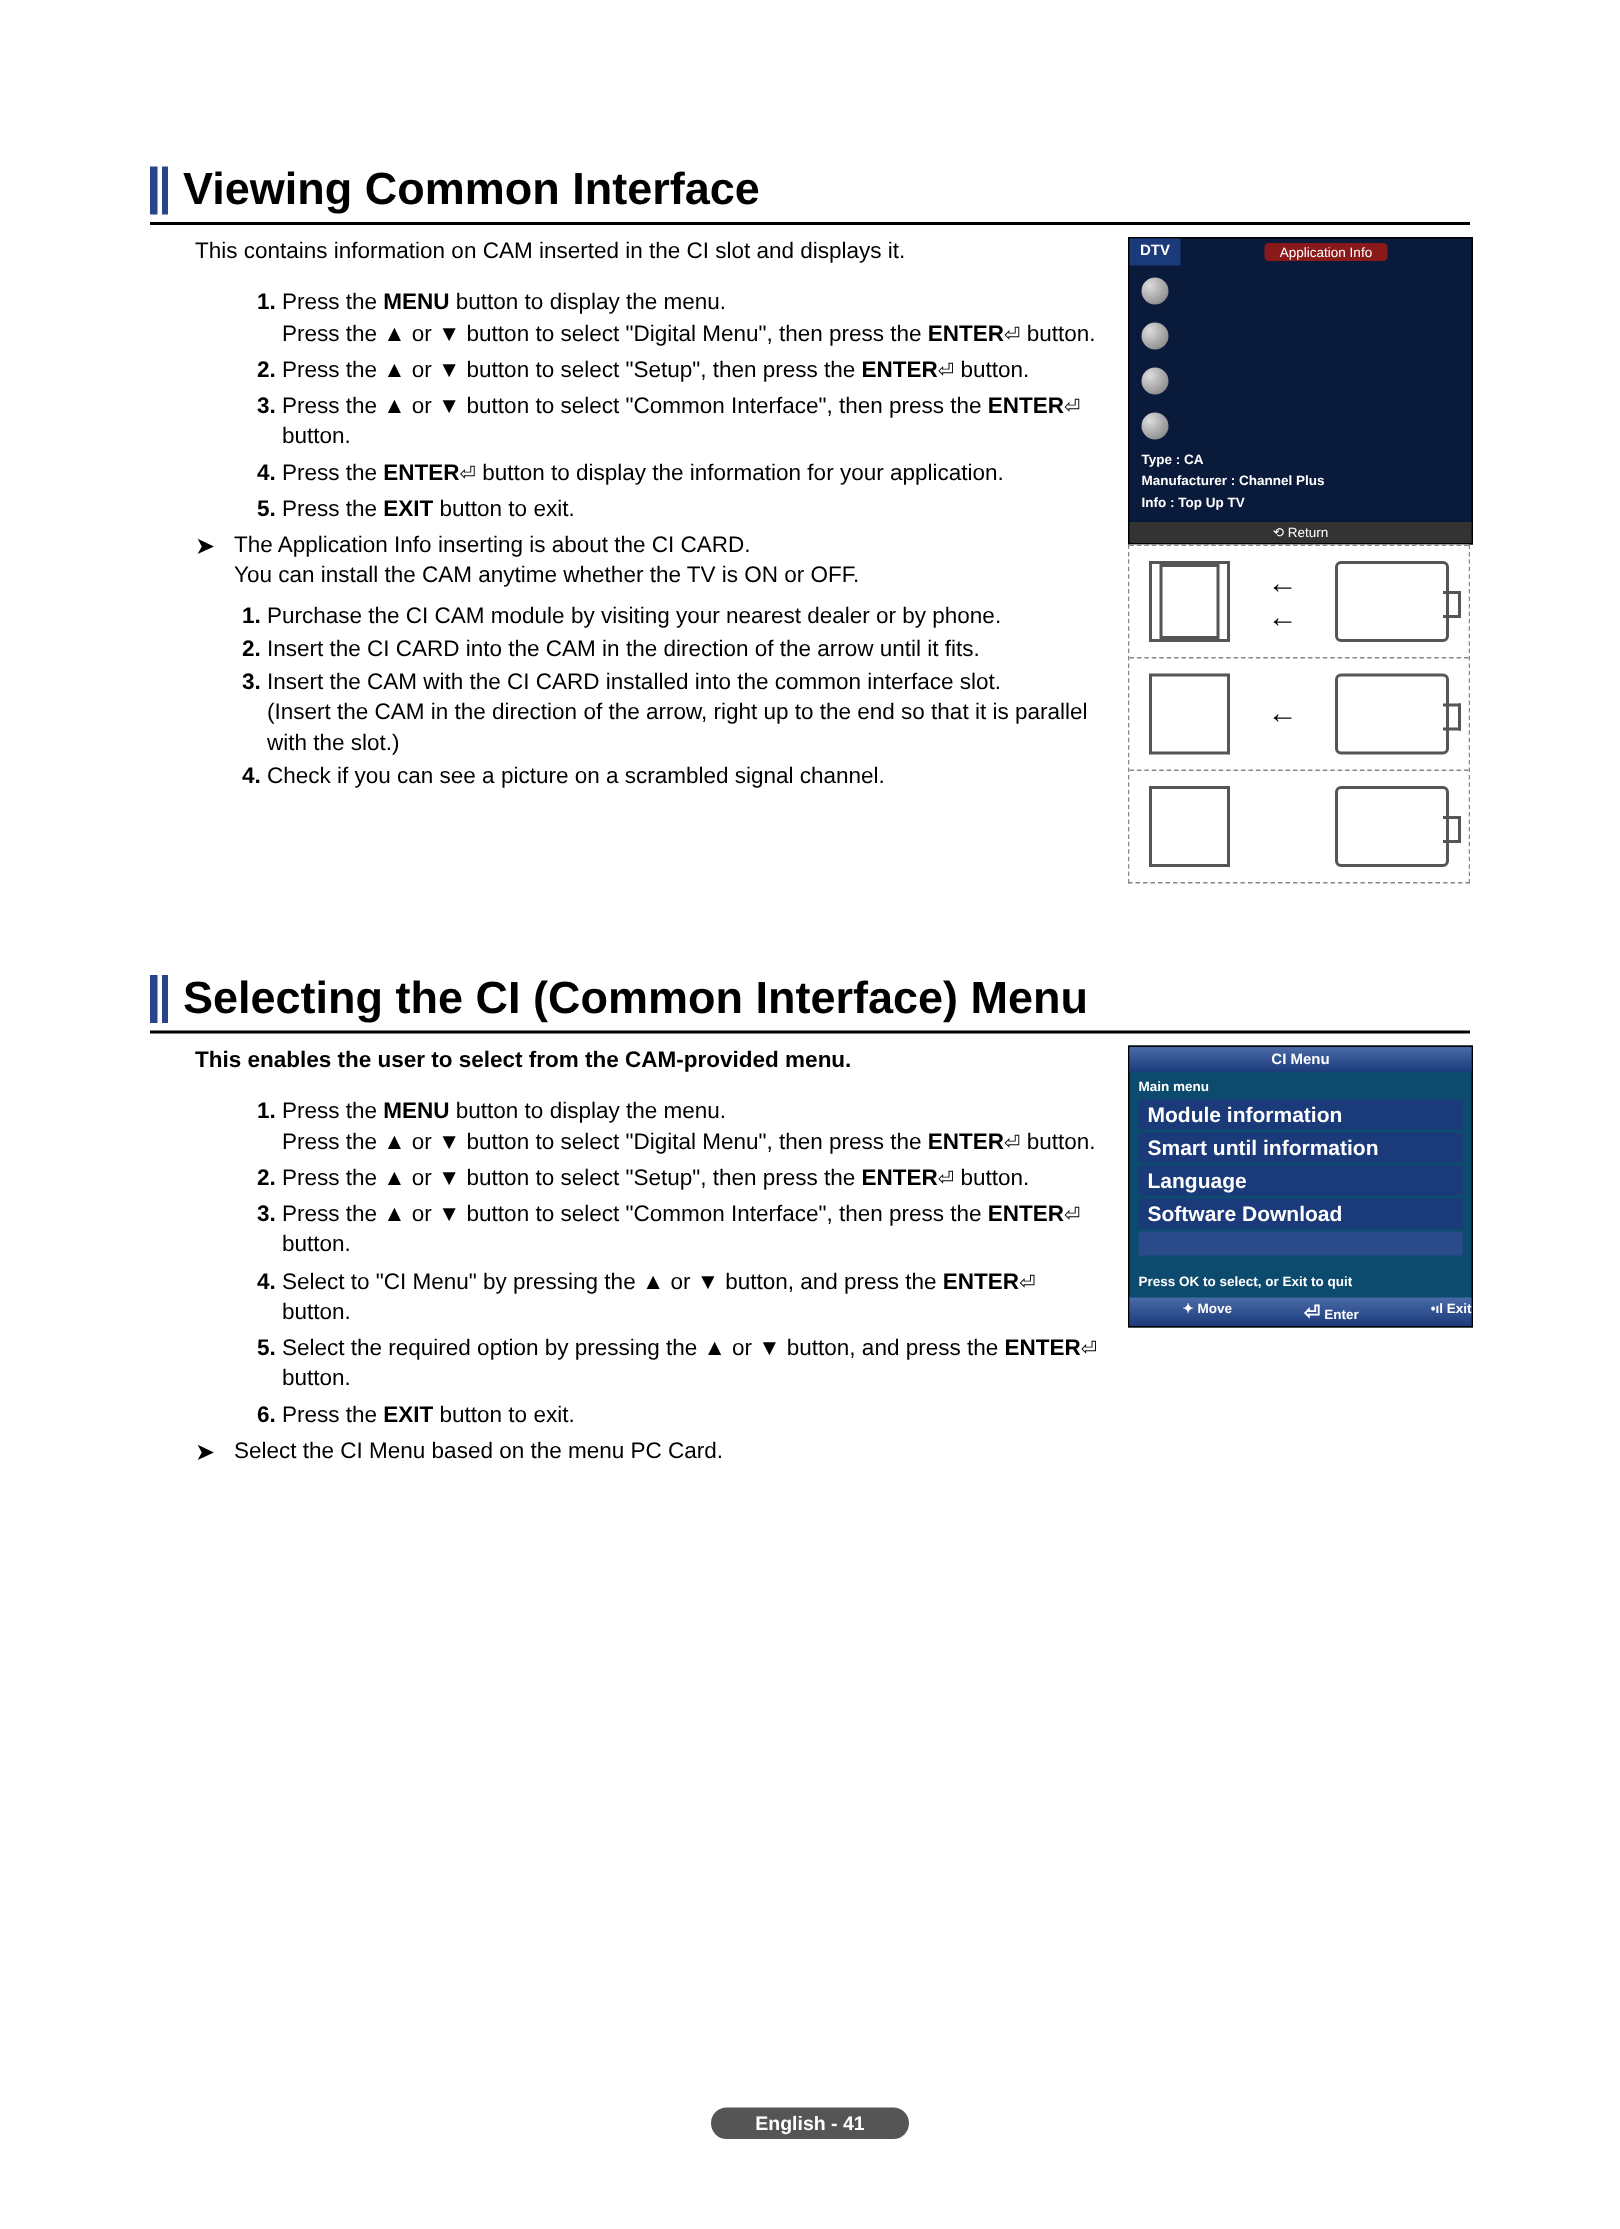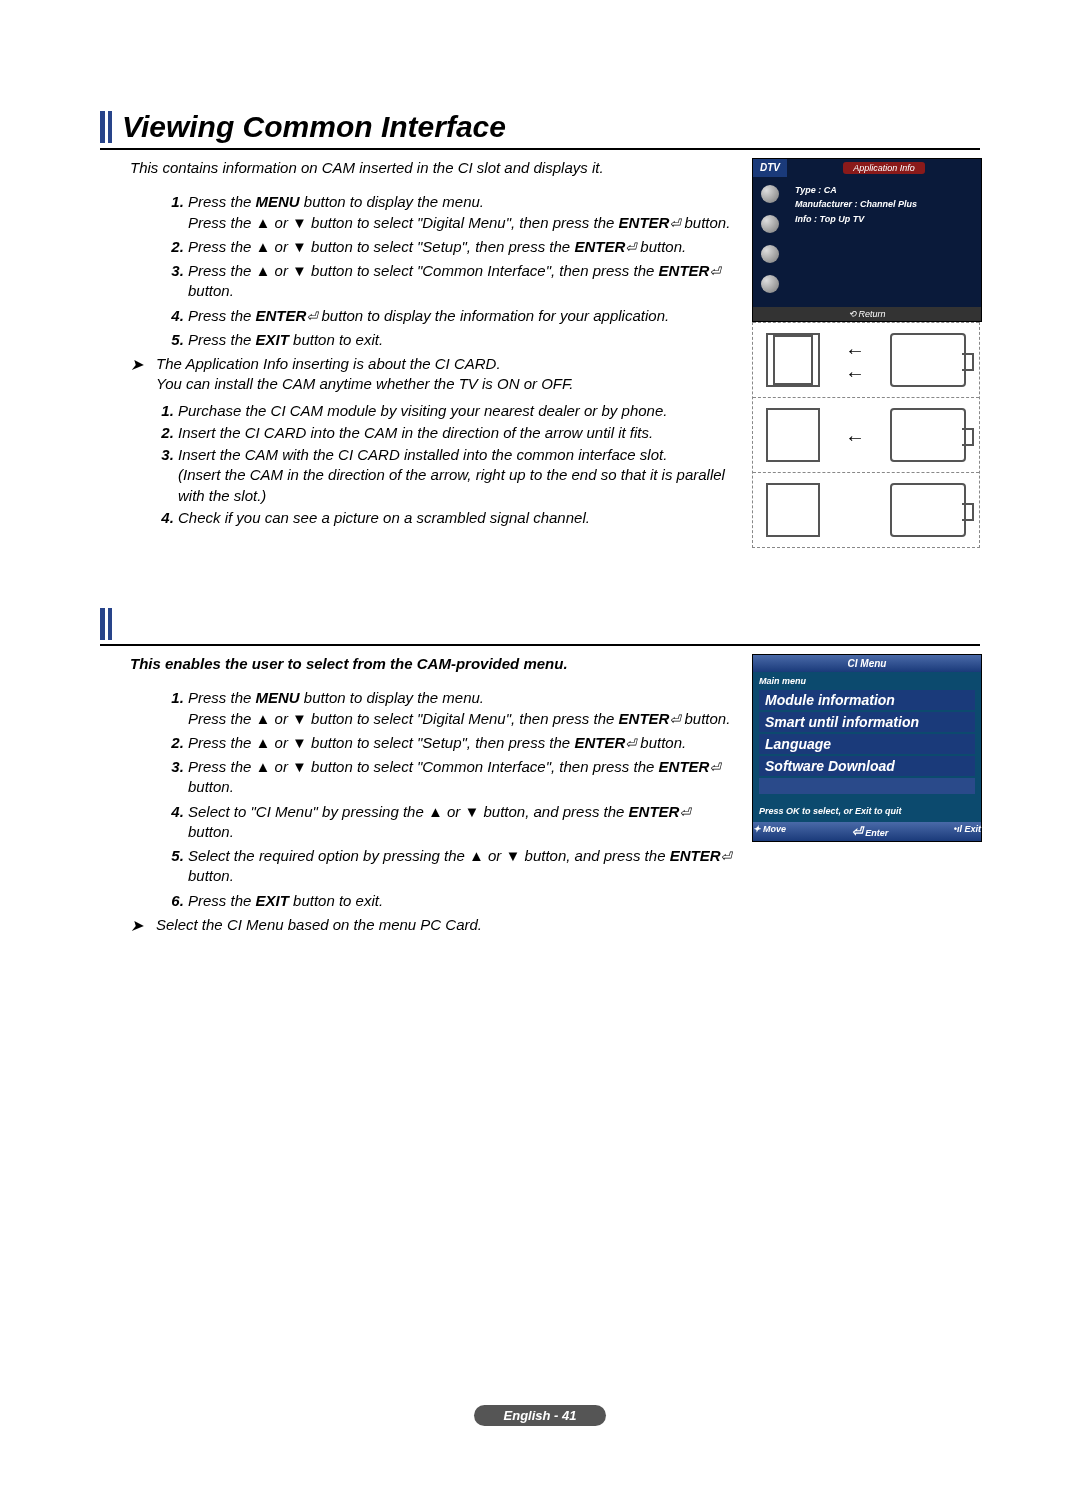--- a/index.html
+++ b/index.html
@@ -9,21 +9,20 @@
     font-family: Arial, Helvetica, sans-serif;
     color: #000;
     width: 1080px;
   }
   .page {
     width: 1080px;
     height: 1486px;
     box-sizing: border-box;
     padding: 110px 100px 60px 100px;
     position: relative;
-    font-style: italic;
   }
   .section {
     margin-bottom: 60px;
   }
   .section-title {
     display: flex;
     align-items: center;
     border-bottom: 2px solid #000;
     padding-bottom: 4px;
     margin-bottom: 8px;
@@ -135,20 +134,21 @@
   }
   .dtv-header .title {
     background: #8a1a1a;
     padding: 1px 10px;
     border-radius: 3px;
     font-size: 9px;
   }
   .dtv-body {
     display: flex;
     min-height: 130px;
+    flex-direction: column;
   }
   .dtv-side {
     width: 34px;
     display: flex;
     flex-direction: column;
     align-items: center;
     gap: 12px;
     padding-top: 8px;
   }
   .dtv-side .sicon {
@@ -257,25 +257,26 @@
     background: #2a4a8a;
     height: 12px;
   }
   .ci-prompt {
     padding: 6px;
     font-size: 9px;
     font-weight: bold;
   }
   .ci-footer {
     display: flex;
-    justify-content: space-between;
+    justify-content: flex-end;
     background: linear-gradient(#4a6aa8, #1a3a7a);
     font-size: 9px;
     padding: 2px 0;
     font-weight: bold;
+    gap: 48px;
   }
   .page-footer {
     position: absolute;
     left: 0;
     right: 0;
     bottom: 60px;
     text-align: center;
   }
   .page-footer span {
     display: inline-block;
@@ -371,20 +372,21 @@
       </div>
     </div>
   </div>
 
   <div class="section">
     <div class="section-title">
       <div class="bars">
           <span></span>
           <span></span>
         </div>
+      <h1>Selecting the CI (Common Interface) Menu</h1>
     </div>
     <div class="content-row">
       <div class="text-col">
         <p class="intro-bold">This enables the user to select from the CAM-provided menu.</p>
         <ol class="steps">
           <li><span class="li-body"><span>Press the </span><b>MENU</b><span style="white-space:pre-line"> button to display the menu.
 Press the ▲ or ▼ button to select "Digital Menu", then press the </span><b>ENTER</b><span class="enter-icon">⏎</span><span> button.</span></span></li>
           <li><span class="li-body"><span>Press the ▲ or ▼ button to select "Setup", then press the </span><b>ENTER</b><span class="enter-icon">⏎</span><span> button.</span></span></li>
           <li><span class="li-body"><span>Press the ▲ or ▼ button to select "Common Interface", then press the </span><b>ENTER</b><span class="enter-icon">⏎</span><span> button.</span></span></li>
           <li><span class="li-body"><span>Select to "CI Menu" by pressing the ▲ or ▼ button, and press the </span><b>ENTER</b><span class="enter-icon">⏎</span><span> button.</span></span></li>

